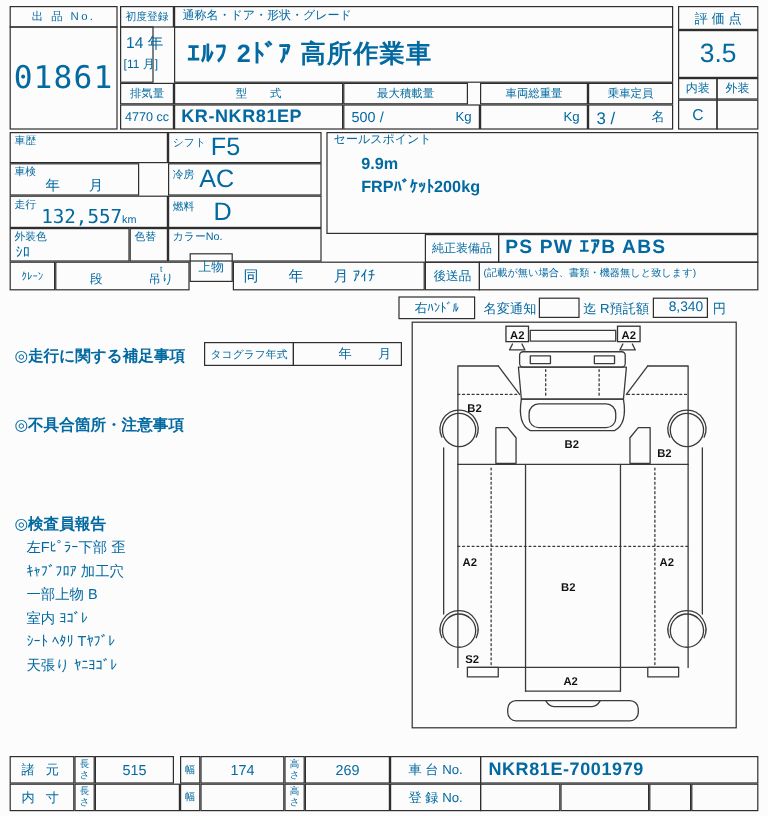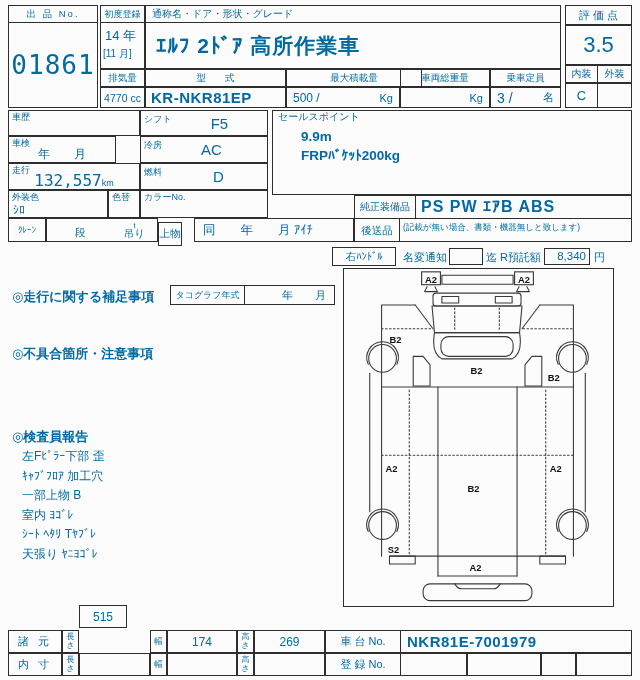--- a/index.html
+++ b/index.html
@@ -5,23 +5,23 @@
   html,body{margin:0;padding:0;background:#e8e8e8;}
   #sheet{position:relative;width:640px;height:680px;background:#fcfcfc;
     font-family:"Liberation Sans","DejaVu Sans",sans-serif;color:#0369a1;overflow:hidden;}
   .cell{position:absolute;border:1px solid #2e2e2e;box-sizing:border-box;background:transparent;}
   .nob{border:none;}
   .cl{position:absolute;top:1px;left:3px;font-size:9px;line-height:10px;white-space:nowrap;}
   .ctr{display:flex;align-items:center;justify-content:center;}
   .lblcell{font-size:9.5px;}
   .big-no{font-family:"DejaVu Sans Mono","Liberation Mono",monospace;font-size:26px;letter-spacing:1px;}
   .title{font-size:21px;font-weight:bold;letter-spacing:1px;white-space:nowrap;}
-  .val-lg{font-size:15px;}
+  .val-lg{font-size:21px;}
   .mono{font-family:"DejaVu Sans Mono","Liberation Mono",monospace;}
-  .flexlbl{display:flex;align-items:center;gap:35px;}
+  .flexlbl{display:flex;align-items:center;}
   .flexlbl .cl2{font-size:9px;align-self:flex-start;padding:2px 4px 0 3px;white-space:nowrap;}
   .sb{display:flex;align-items:center;justify-content:space-between;padding:0 6px;box-sizing:border-box;}
   .note-title{position:absolute;font-size:13px;font-weight:600;white-space:nowrap;}
   .insp-item{font-size:12px;line-height:19.5px;white-space:nowrap;}
   .tsuri{display:inline-block;text-align:center;font-size:10.5px;line-height:9px;}
   .tsuri .t{display:block;font-size:7px;line-height:7px;}
   .vlbl-inner{width:9px;word-break:break-all;font-size:8px;line-height:8.5px;margin:auto;text-align:center;}
   svg .ln{stroke:#3a3a3a;stroke-width:1.1;fill:none;stroke-linejoin:round;stroke-linecap:round;}
   svg .dot{stroke-dasharray:1.6 2.4;}
   svg g[data-name="diagram-marks"] rect{stroke:#333;stroke-width:1.1;fill:none;}
@@ -29,31 +29,31 @@
 </style>
 </head>
 <body>
 
 <div id="sheet" data-name="auction-sheet">
 
   <div class="cell ctr lblcell" style="left:8px;top:5px;width:90px;height:18px;letter-spacing:2px;" data-name="auction-no-label">出 品 No.</div>
   <div class="cell ctr big-no" style="left:8px;top:22px;width:90px;height:86px;" data-name="auction-no-value">01861</div>
 
   <div class="cell ctr" style="left:100px;top:5px;width:45px;height:18px;font-size:9px;" data-name="first-registration-label">初度登録</div>
-  <div class="cell" style="left:100px;top:22px;width:45px;height:47px;" data-name="first-registration-value">
+  <div class="cell" style="left:100px;top:22px;width:28px;height:47px;" data-name="first-registration-value">
     <div style="font-size:13px;padding:4px 0 0 4px;white-space:nowrap;" data-name="first-reg-year">14 年</div>
     <div style="font-size:10px;padding:2px 0 0 2px;white-space:nowrap;" data-name="first-reg-month">[11 月]</div>
   </div>
 
   <div class="cell" style="left:145px;top:5px;width:416px;height:18px;font-size:10px;line-height:16px;padding-left:6px;" data-name="vehicle-name-label">通称名・ドア・形状・グレード</div>
   <div class="cell title" style="left:145px;top:22px;width:416px;height:47px;line-height:45px;padding-left:10px;" data-name="vehicle-name">ｴﾙﾌ 2ﾄﾞｱ 高所作業車</div>
 
   <div class="cell ctr lblcell" style="left:100px;top:69px;width:45px;height:18px;" data-name="displacement-label">排気量</div>
   <div class="cell ctr lblcell" style="left:145px;top:69px;width:141px;height:18px;" data-name="model-label">型　　式</div>
-  <div class="cell ctr lblcell" style="left:286px;top:69px;width:136px;height:18px;" data-name="max-load-label">最大積載量</div>
+  <div class="cell ctr lblcell" style="left:286px;top:69px;width:104px;height:18px;" data-name="max-load-label">最大積載量</div>
   <div class="cell ctr lblcell" style="left:400px;top:69px;width:90px;height:18px;" data-name="gross-weight-label">車両総重量</div>
   <div class="cell ctr lblcell" style="left:490px;top:69px;width:71px;height:18px;" data-name="capacity-label">乗車定員</div>
 
   <div class="cell ctr" style="left:100px;top:87px;width:45px;height:21px;font-size:10.5px;" data-name="displacement-value">4770 cc</div>
   <div class="cell" style="left:145px;top:87px;width:141px;height:21px;font-size:15px;font-weight:bold;line-height:19px;padding-left:5px;letter-spacing:0.5px;" data-name="model-value">KR-NKR81EP</div>
   <div class="cell sb" style="left:286px;top:87px;width:114px;height:21px;" data-name="max-load-value">
     <span style="font-size:12px;" data-name="max-load-number">500 /</span>
     <span style="font-size:11px;" data-name="max-load-unit">Kg</span>
   </div>
   <div class="cell sb" style="left:400px;top:87px;width:90px;height:21px;justify-content:flex-end;" data-name="gross-weight-value">
@@ -111,21 +111,21 @@
   </div>
 
   <div class="cell ctr" style="left:8px;top:218px;width:38px;height:24px;font-size:9px;" data-name="crane-label">ｸﾚｰﾝ</div>
   <div class="cell" style="left:46px;top:218px;width:112px;height:24px;" data-name="crane-cell">
     <span style="position:absolute;left:28px;top:7px;font-size:10.5px;" data-name="crane-dan-label">段</span>
     <span class="tsuri" style="position:absolute;right:12px;top:3px;" data-name="crane-tsuri-label">
       <span class="t" data-name="crane-t-unit">t</span>
       <span data-name="crane-tsuri-text">吊り</span>
     </span>
   </div>
-  <div class="cell ctr" style="left:158px;top:222px;width:24px;height:24px;font-size:10.5px;" data-name="body-type-label">上物</div>
+  <div class="cell ctr" style="left:158px;top:211px;width:36px;height:24px;font-size:10.5px;" data-name="body-type-label">上物</div>
   <div class="cell" style="left:194px;top:218px;width:160px;height:24px;font-size:12.5px;line-height:22px;padding-left:8px;white-space:nowrap;" data-name="body-type-value">同　　年　　月 ｱｲﾁ</div>
 
   <div class="cell" style="left:272px;top:110px;width:360px;height:85px;padding-left:12px;" data-name="sales-point-box">
     <span class="cl" style="font-size:10px;left:5px;" data-name="sales-point-label">セールスポイント</span>
     <div style="padding:16px 0 0 16px;font-size:13.5px;font-weight:600;line-height:19px;">
       <div data-name="sales-point-line-1">9.9m</div>
       <div data-name="sales-point-line-2">FRPﾊﾞｹｯﾄ200kg</div>
     </div>
   </div>
 
@@ -220,21 +220,21 @@
           <text x="50" y="286.5" data-name="damage-mark-S2">S2</text>
           <text x="133" y="304.5" data-name="damage-mark-A2">A2</text>
         </g>
     </svg>
   </div>
 
   <div class="cell ctr" style="left:8px;top:630px;width:54px;height:23px;font-size:11px;letter-spacing:3px;" data-name="spec-row-label">諸 元</div>
   <div class="cell ctr" style="left:62px;top:630px;width:17px;height:23px;" data-name="length-label-cell">
     <span class="vlbl-inner" data-name="length-label">長さ</span>
   </div>
-  <div class="cell ctr" style="left:79px;top:605px;width:48px;height:23px;font-size:12px;" data-name="length-value">515</div>
+  <div class="cell ctr" style="left:79px;top:630px;width:66px;height:23px;font-size:12px;" data-name="length-value">515</div>
   <div class="cell ctr" style="left:150px;top:630px;width:17px;height:23px;font-size:8.5px;" data-name="width-label">幅</div>
   <div class="cell ctr" style="left:167px;top:630px;width:70px;height:23px;font-size:12px;" data-name="width-value">174</div>
   <div class="cell ctr" style="left:237px;top:630px;width:17px;height:23px;" data-name="height-label-cell">
     <span class="vlbl-inner" data-name="height-label">高さ</span>
   </div>
   <div class="cell ctr" style="left:254px;top:630px;width:71px;height:23px;font-size:12px;" data-name="height-value">269</div>
   <div class="cell ctr" style="left:325px;top:630px;width:76px;height:23px;font-size:11px;" data-name="chassis-no-label">車 台 No.</div>
   <div class="cell" style="left:400px;top:630px;width:232px;height:23px;font-size:15px;font-weight:bold;line-height:21px;padding-left:6px;letter-spacing:0.5px;" data-name="chassis-no-value">NKR81E-7001979</div>
 
   <div class="cell ctr" style="left:8px;top:653px;width:54px;height:23px;font-size:11px;letter-spacing:3px;" data-name="inner-row-label">内 寸</div>

